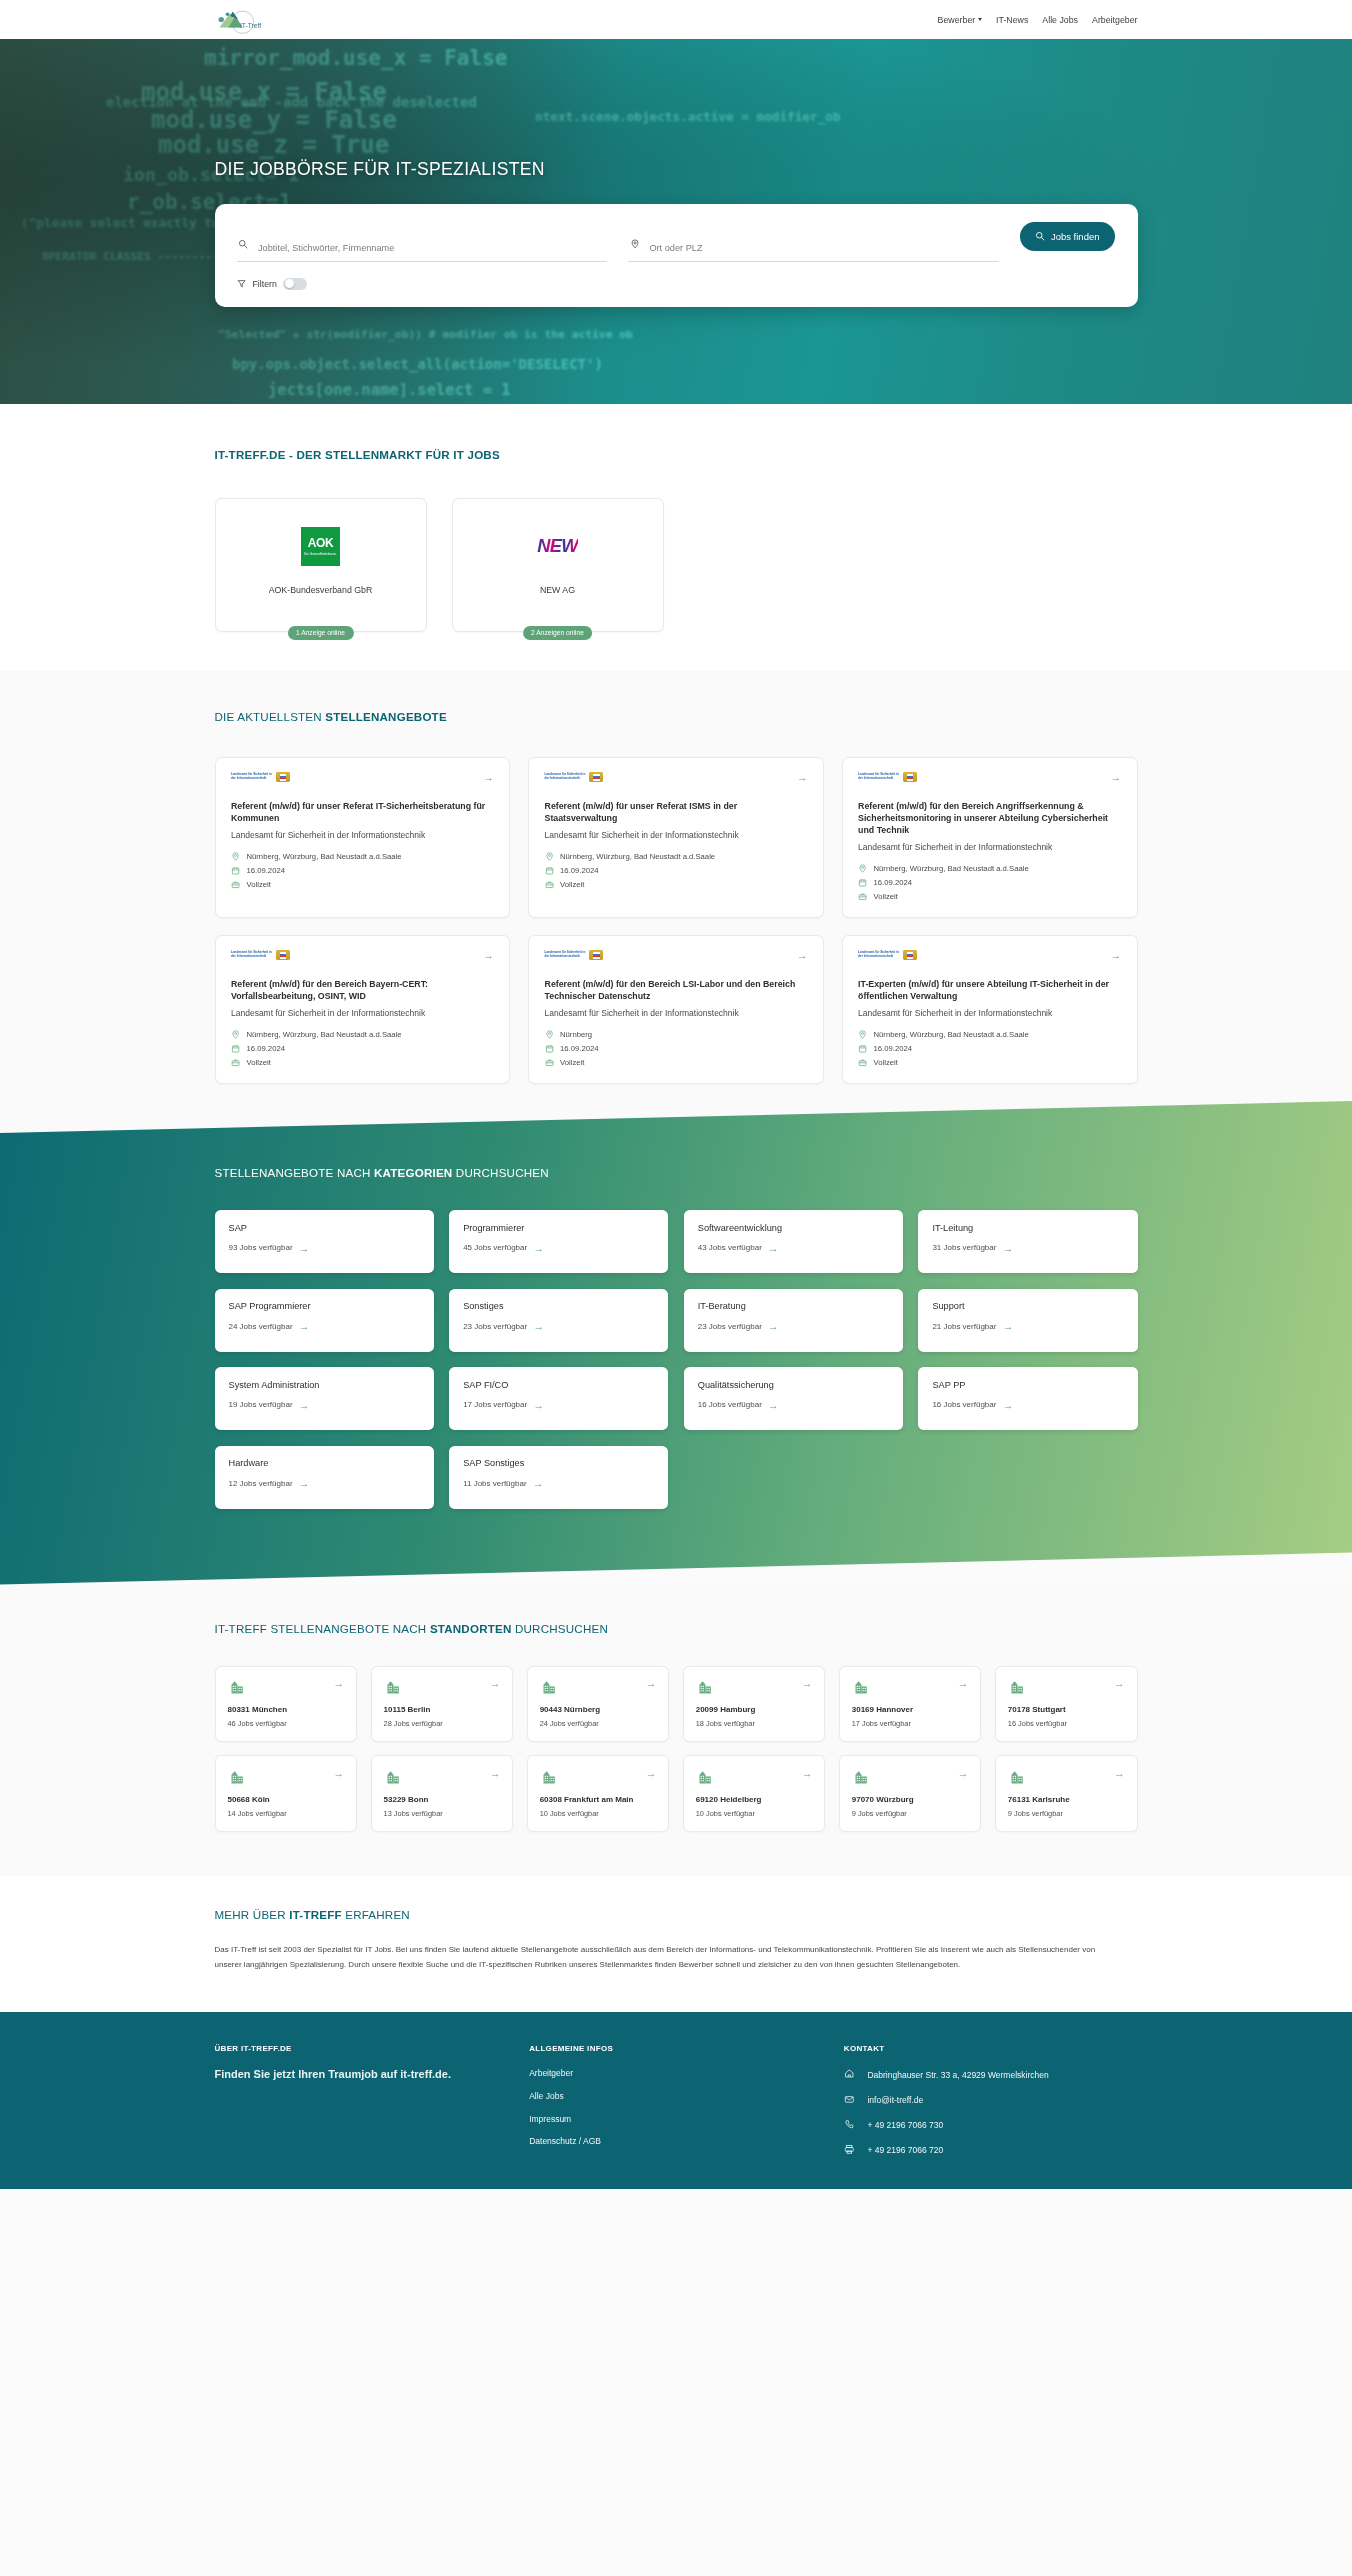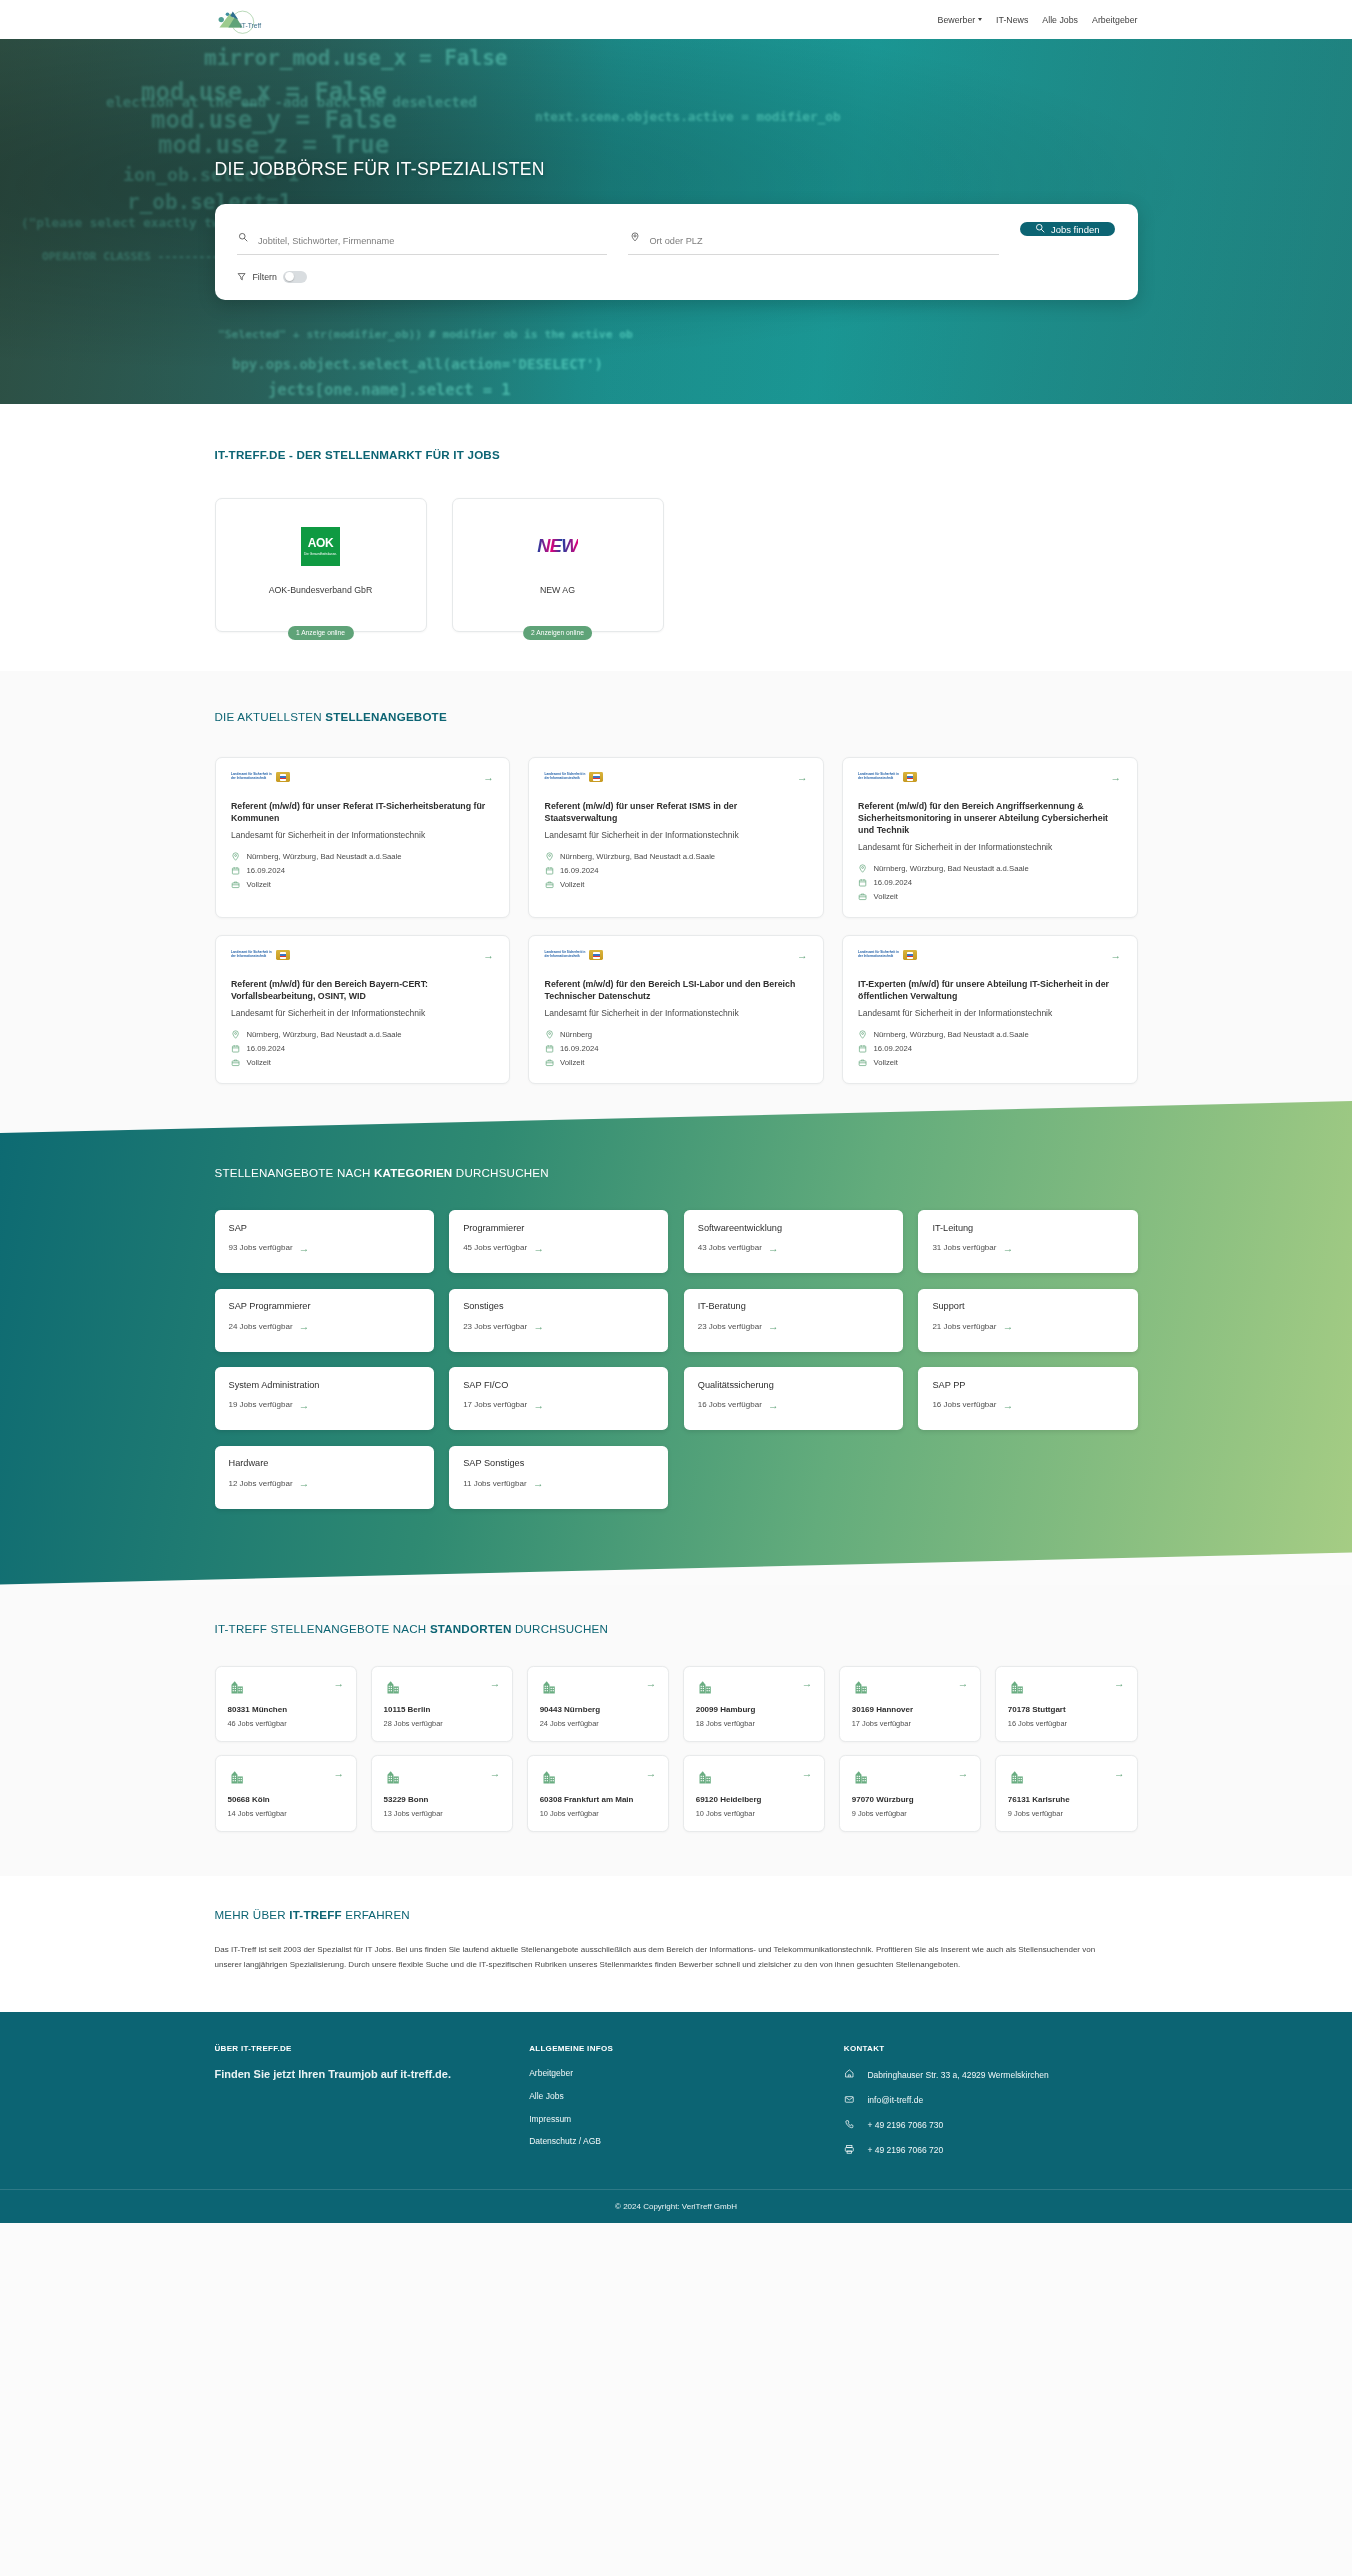--- a/index.html
+++ b/index.html
@@ -68,23 +68,23 @@
   .search-field { flex: 1; position: relative; border-bottom: 0.7px solid #d8d8d8; padding: 2.8px 0 8.5px 21px; }
   .search-field .fld-icon { position: absolute; left: 1.4px; top: 1.4px; }
   .search-field input {
     border: none; outline: none; width: 100%;
     font-size: 9.2px; color: #333; font-family: "Liberation Sans", sans-serif;
     background: transparent;
   }
   .search-field input::placeholder { color: #7d7d7d; }
   .btn-search {
     background: #0c6473; color: #fff; border: none; border-radius: 15.5px;
-    height: 14px; padding: 0 15.5px; font-size: 9.5px; cursor: pointer;
+    height: 29px; padding: 0 15.5px; font-size: 9.5px; cursor: pointer;
     display: flex; align-items: center; gap: 5.6px; font-family: "Liberation Sans", sans-serif;
-    margin-bottom: 19px;
+    margin-bottom: 11px;
   }
   .filter-row { display: flex; align-items: center; gap: 6.3px; margin-top: 15.5px; }
   .filter-label { font-size: 8.8px; color: #3c3c3c; }
   .toggle {
     width: 24px; height: 12px; border-radius: 7px; background: #d9dde0;
     position: relative; cursor: pointer; display:inline-block;
   }
   .toggle .knob { position:absolute; width:9.2px; height:9.2px; border-radius:50%; background:#fff; top:1.4px; left:1.4px; box-shadow:0 0.7px 1.4px rgba(0,0,0,.25);}
 
   
@@ -1011,15 +1011,14 @@
                   <rect x="5" y="2.8" width="10" height="4"></rect>
                   <rect x="2.5" y="6.8" width="15" height="7" rx="1.3"></rect>
                   <rect x="5.8" y="13.2" width="8.4" height="4.2"></rect>
                 </svg></span>
               <span>+ 49 2196 7066 720</span>
             </div>
           </div>
       </div>
     </div>
   </div>
-  <div class="footer-bottom">© 2024 Copyright: VeriTreff GmbH</div>
 </footer>
 
 
 </body></html>

